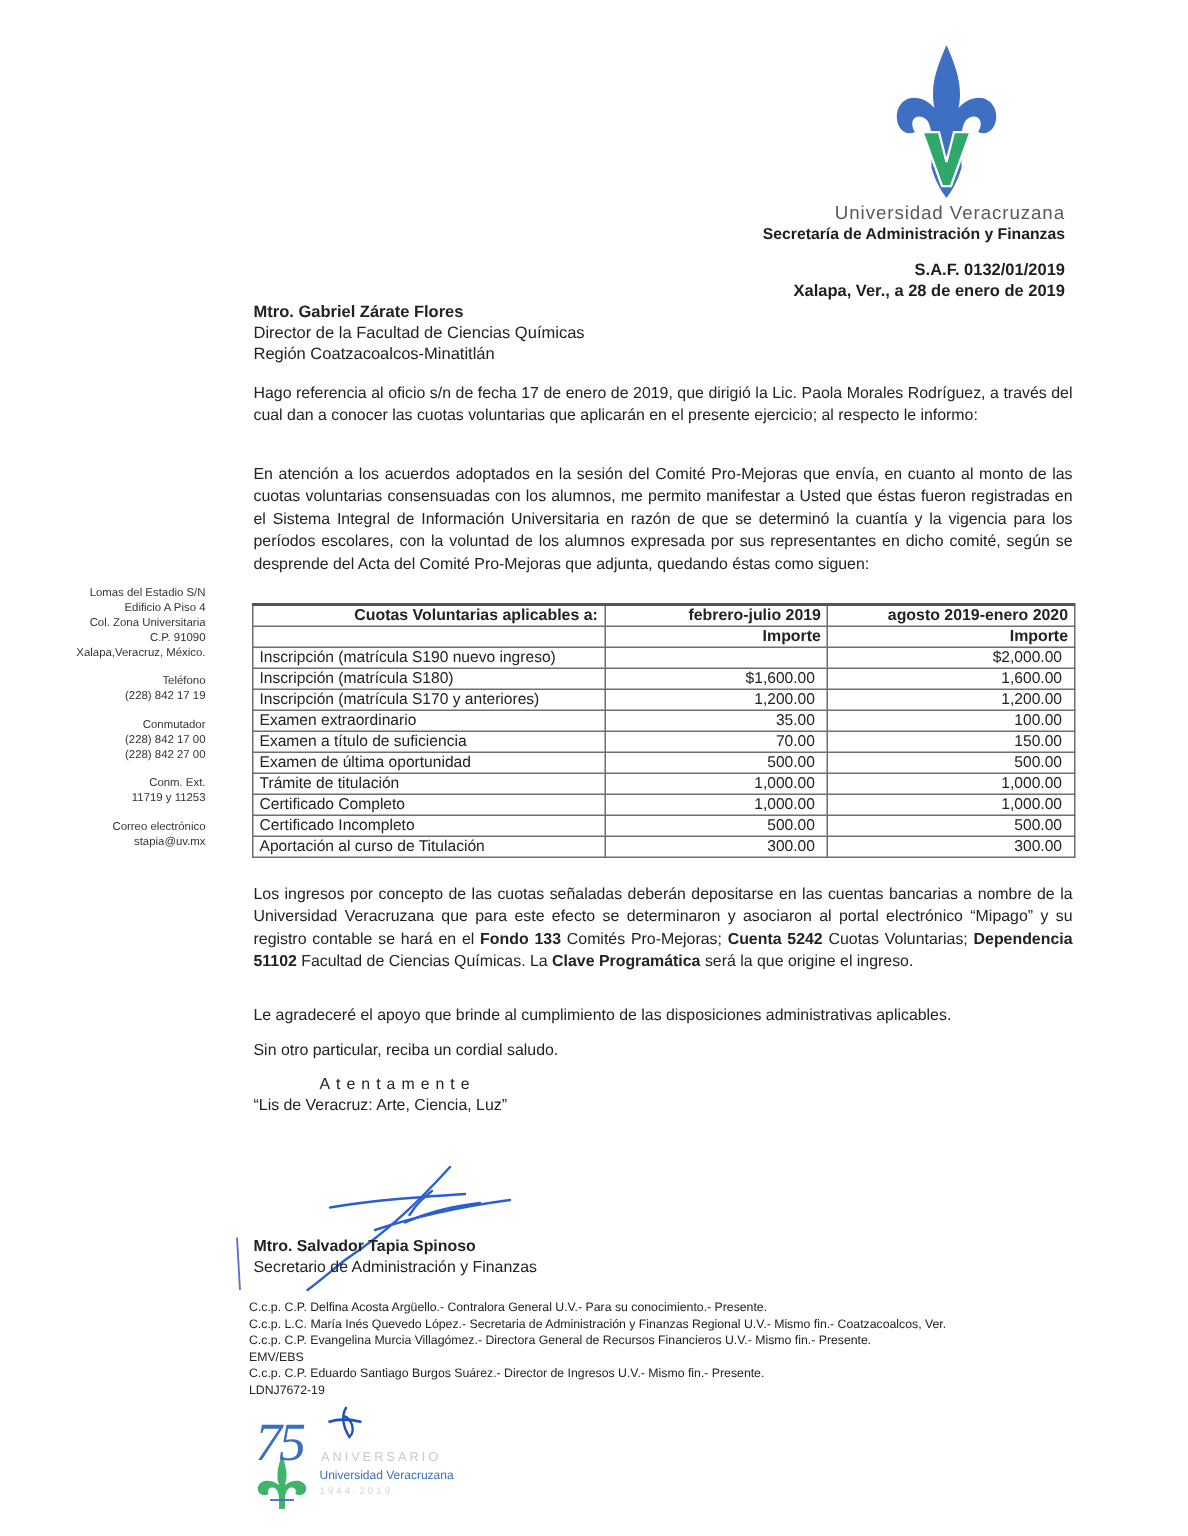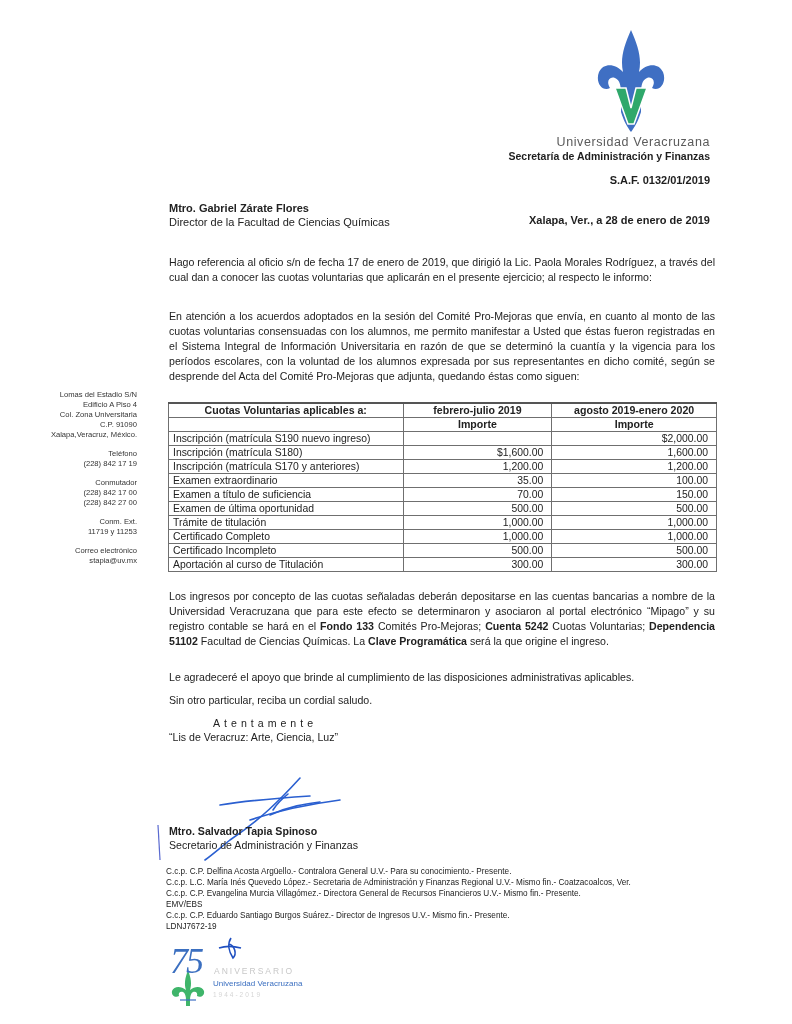--- a/index.html
+++ b/index.html
@@ -8,21 +8,21 @@
     font-family: "Liberation Sans", "DejaVu Sans", sans-serif;
     color: #222222;
   }
   .abs { position: absolute; }
 
   
   .logo { left: 596px; top: 28px; width: 70px; height: 104px; }
   .uv-name { left: 520px; top: 135px; width: 190px; text-align: right; font-size: 12.5px; color: #5a5a5a; letter-spacing: 0.6px; }
   .saf-dept { left: 470px; top: 150px; width: 240px; text-align: right; font-size: 10.5px; font-weight: bold; color: #1e1e1e; }
   .ref-code { left: 470px; top: 174px; width: 240px; text-align: right; font-size: 11px; font-weight: bold; color: #1e1e1e; }
-  .ref-date { left: 440px; top: 188px; width: 270px; text-align: right; font-size: 11px; font-weight: bold; color: #1e1e1e; margin-top: 26px; }
+  .ref-date { left: 440px; top: 188px; width: 270px; text-align: right; font-size: 11px; font-weight: bold; color: #1e1e1e; }
 
   
   .recipient { left: 169px; top: 201px; width: 400px; font-size: 11px; line-height: 14px; }
   .recipient .name { font-weight: bold; font-size: 11px; }
 
   
   .para { left: 169px; width: 546px; font-size: 10.6px; line-height: 15px; text-align: justify; color: #222; }
   .p1 { top: 255px; }
   .p2 { top: 309px; }
   .p3 { top: 589px; }
@@ -32,21 +32,21 @@
   .closing .spaced { letter-spacing: 4px; margin-left: 44px; }
 
   
   .sidebar { left: 20px; top: 390px; width: 117px; text-align: right; font-size: 7.6px; line-height: 10px; color: #333; }
   .sidebar .block { margin-bottom: 9px; }
 
   
   .fees { left: 168px; top: 402px; width: 549px; border-collapse: collapse; font-size: 10.4px; color: #222; }
   .fees td, .fees th { border: 1px solid #6f6f6f; padding: 0 4px; height: 13px; line-height: 13px; }
   .fees thead tr:first-child th { border-top: 2px solid #555; }
-  .fees th { font-weight: bold; text-align: center; font-size: 10.6px; }
+  .fees th { font-weight: bold; text-align: right; font-size: 10.6px; }
   .fees td.num { text-align: right; padding-right: 8px; }
   .fees col.c1 { width: 235px; }
   .fees col.c2 { width: 149px; }
   .fees col.c3 { width: 165px; }
 
   
   .sig-scribble { left: 150px; top: 770px; width: 300px; height: 100px; }
   .signer { left: 169px; top: 824px; font-size: 10.6px; line-height: 14px; }
   .signer .name { font-weight: bold; }
 
@@ -65,20 +65,21 @@
   <path d="M19 60 L30 60 L35 80 L40 60 L51 60 L38 96 L32 96 Z" fill="#2fa86b" stroke="#ffffff" stroke-width="1.5"></path>
 </svg>
 <div class="abs uv-name">Universidad Veracruzana</div>
 <div class="abs saf-dept">Secretaría de Administración y Finanzas</div>
 <div class="abs ref-code">S.A.F. 0132/01/2019</div>
 <div class="abs ref-date">Xalapa, Ver., a 28 de enero de 2019</div>
 
 <div class="abs recipient">
   <div class="name">Mtro. Gabriel Zárate Flores</div>
   <div>Director de la Facultad de Ciencias Químicas</div>
+  <div>Región Coatzacoalcos-Minatitlán</div>
 </div>
 
 <div class="abs para p1">Hago referencia al oficio s/n de fecha 17 de enero de 2019, que dirigió la Lic. Paola Morales Rodríguez, a través del cual dan a conocer las cuotas voluntarias que aplicarán en el presente ejercicio; al respecto le informo:</div>
 <div class="abs para p2">En atención a los acuerdos adoptados en la sesión del Comité Pro-Mejoras que envía, en cuanto al monto de las cuotas voluntarias consensuadas con los alumnos, me permito manifestar a Usted que éstas fueron registradas en el Sistema Integral de Información Universitaria en razón de que se determinó la cuantía y la vigencia para los períodos escolares, con la voluntad de los alumnos expresada por sus representantes en dicho comité, según se desprende del Acta del Comité Pro-Mejoras que adjunta, quedando éstas como siguen:</div>
 
 <div class="abs sidebar">
   <div class="block">
     <div>Lomas del Estadio S/N</div>
     <div>Edificio A Piso 4</div>
     <div>Col. Zona Universitaria</div>

